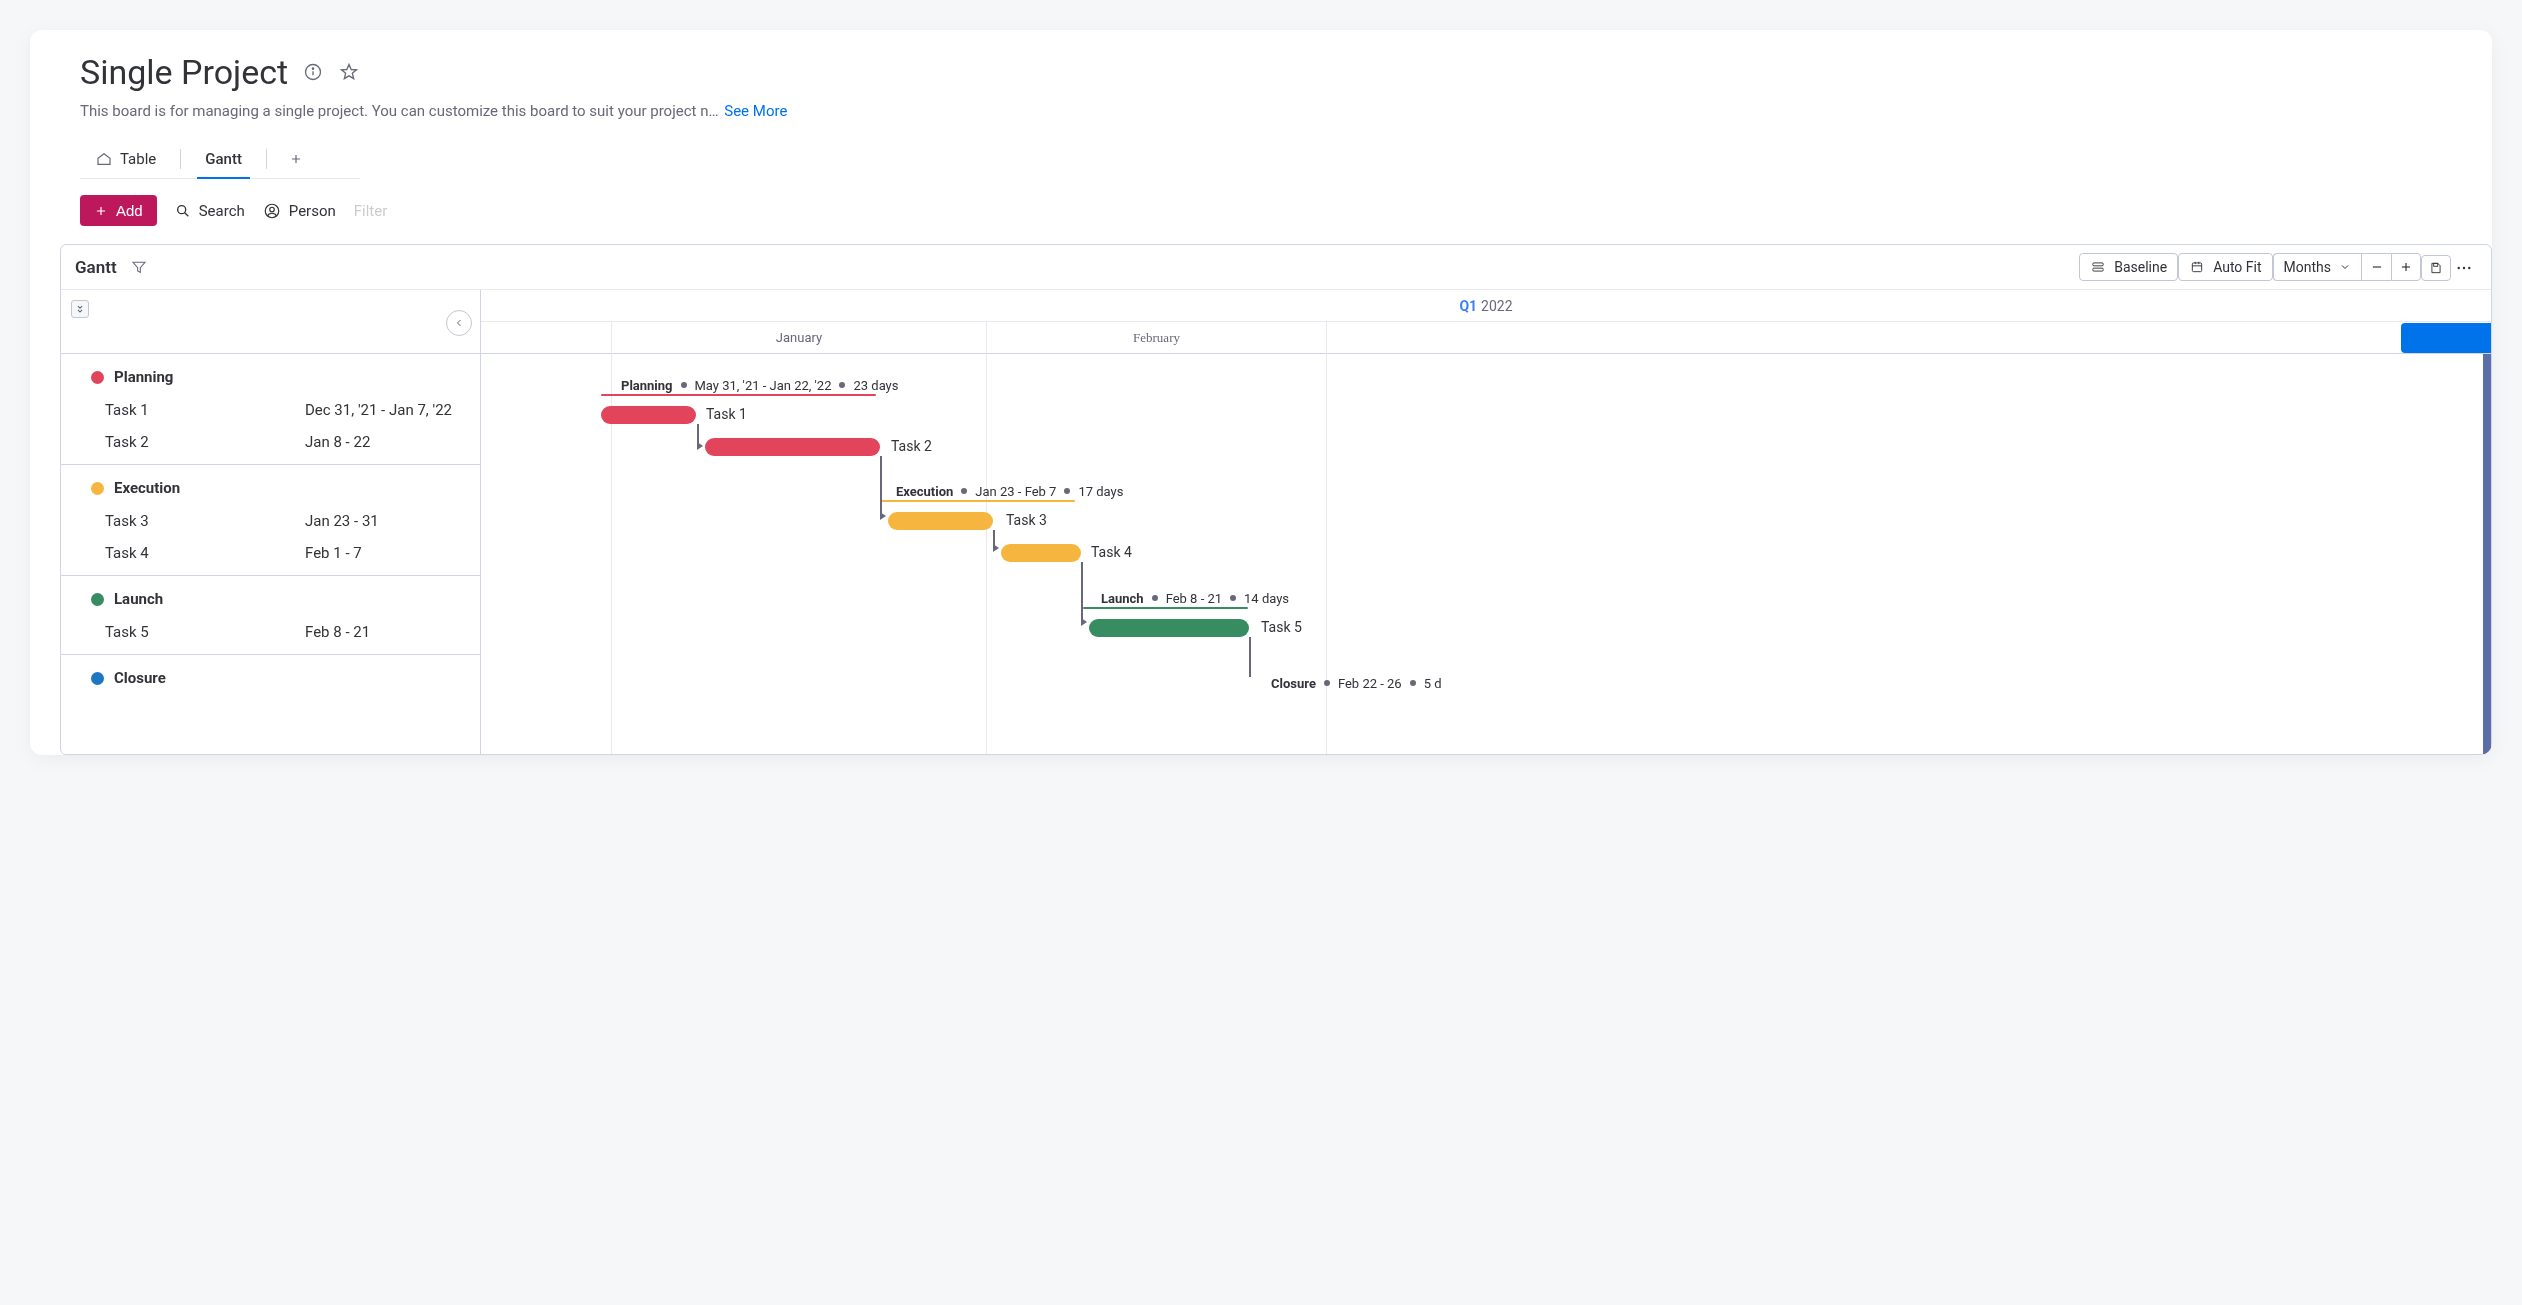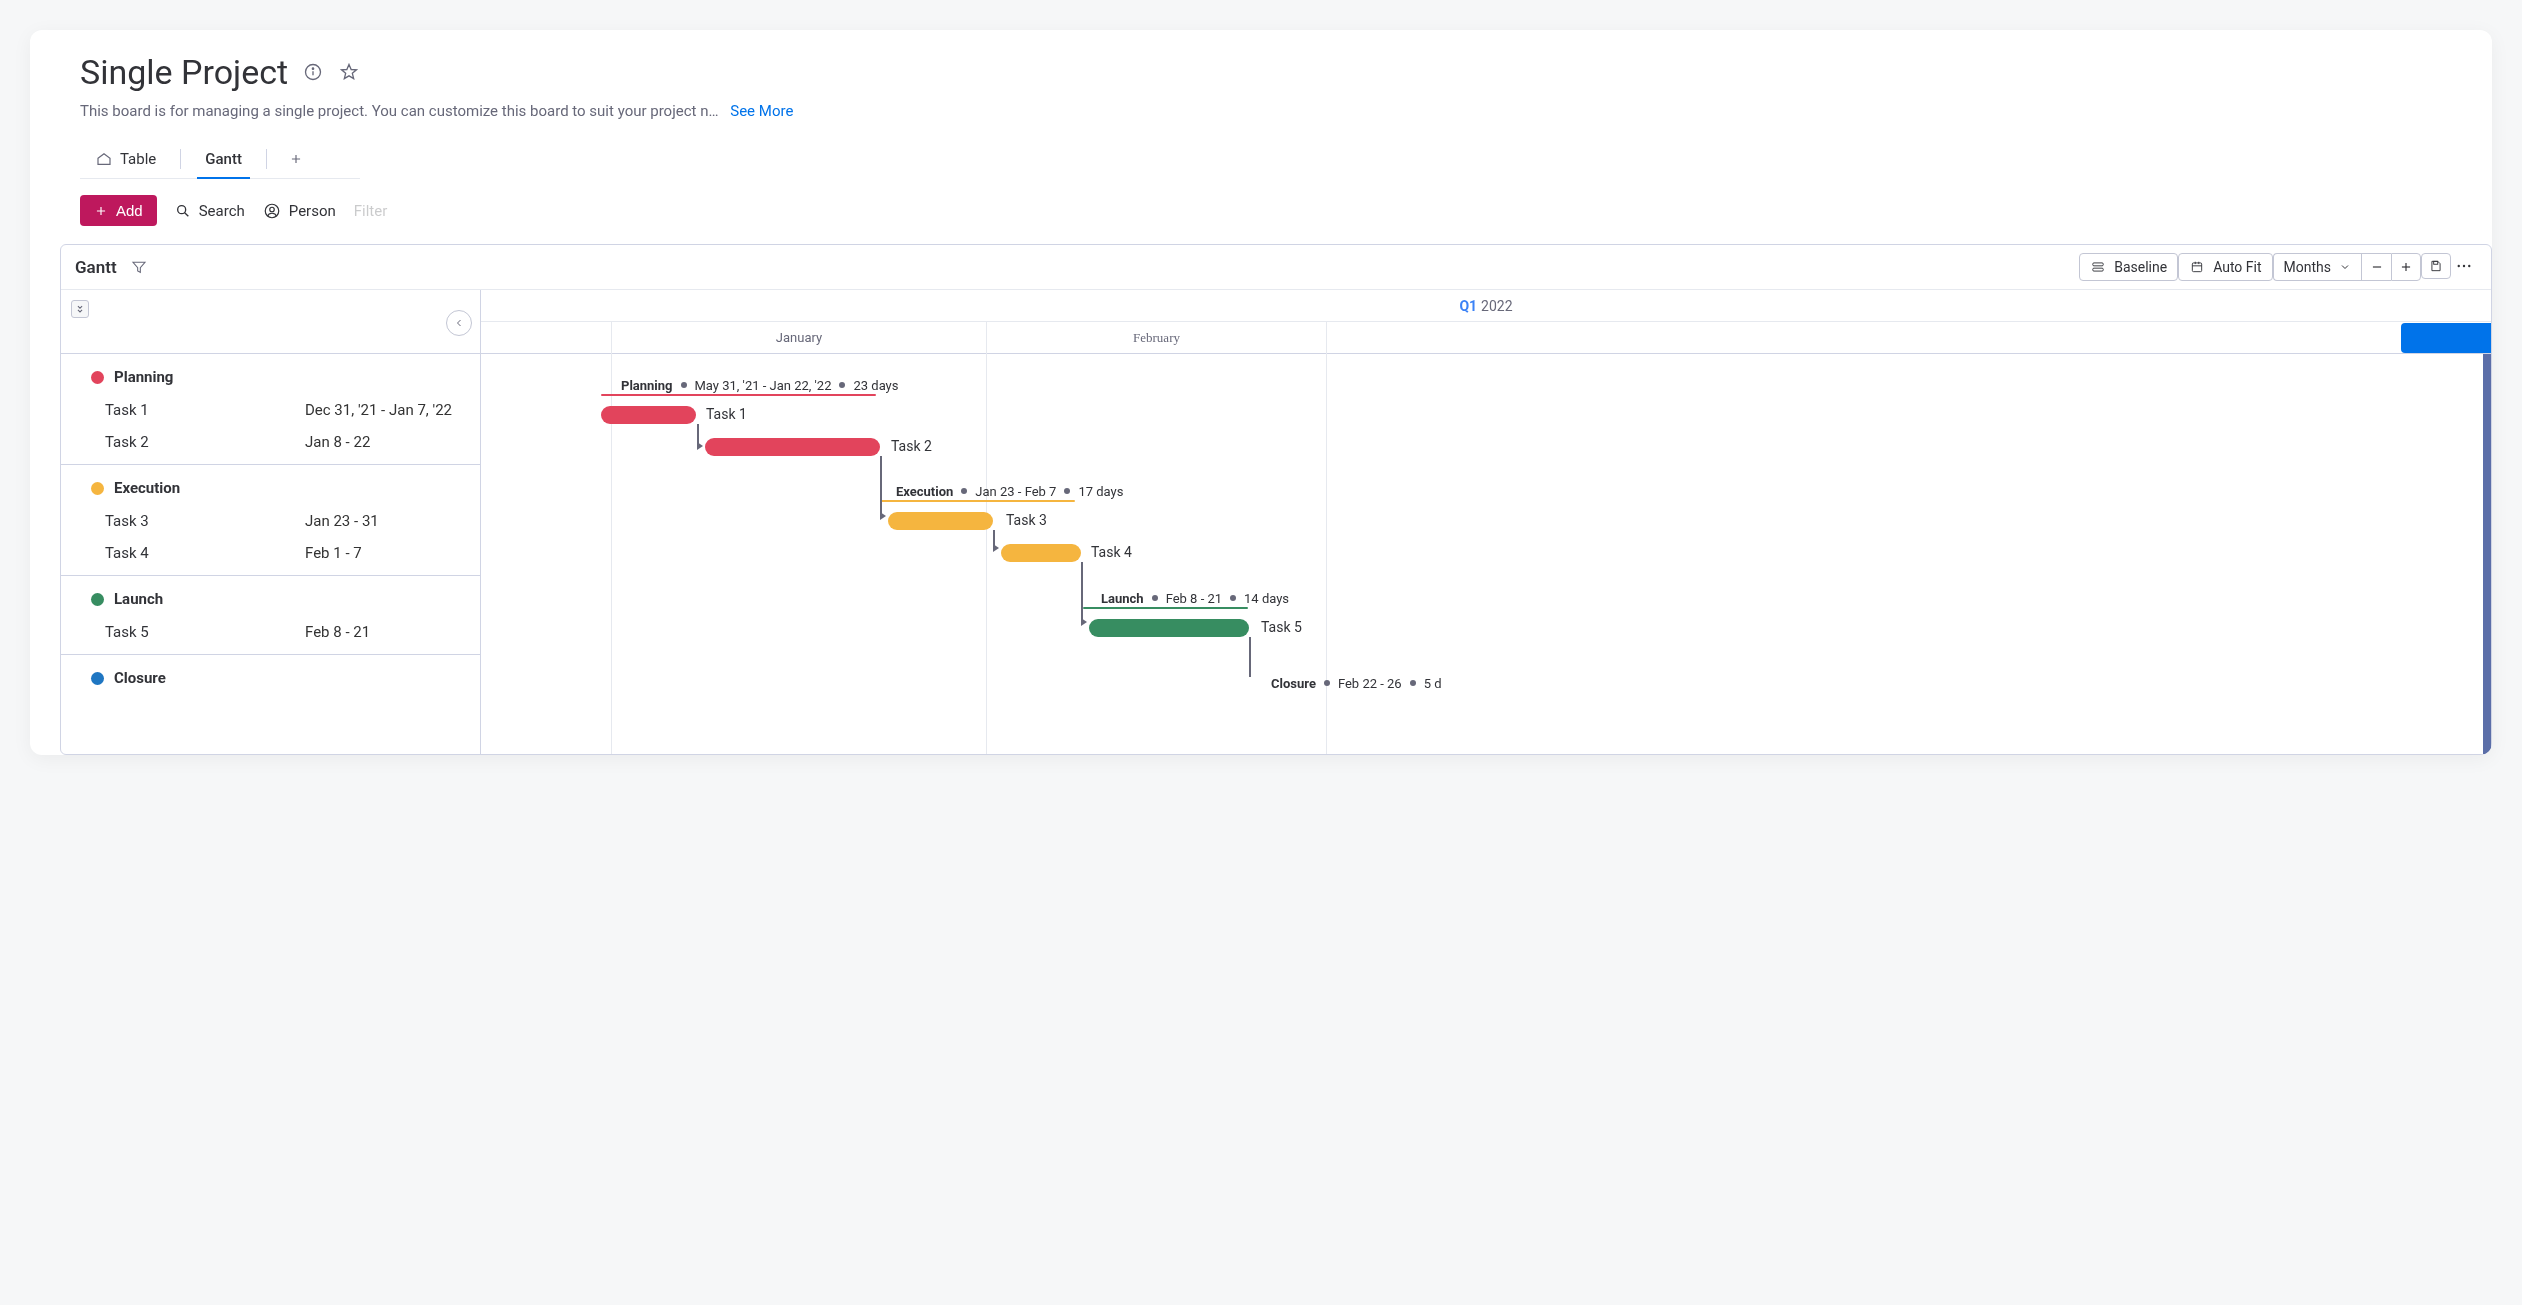--- a/index.html
+++ b/index.html
@@ -33,21 +33,21 @@
   width: 22px; height: 22px; display: inline-flex; align-items:center; justify-content:center;
   color: #676879;
   cursor: pointer;
 }
 svg { display:block; }
 .desc-row {
   margin-top: 10px;
   color: #676879;
   font-size: 15px;
 }
-.desc-row .seemore { color: #0073ea; cursor:pointer; margin-left:8px;}
+.desc-row .seemore { color: #0073ea; cursor:pointer; margin-left:2px;}
 .tabs-row {
   display:flex; align-items:center; gap:8px; margin-top:20px; border-bottom:1px solid #e6e9ef; 
 }
 .tab {
   display:flex; align-items:center; gap:8px;
   padding: 10px 16px;
   font-size:15px;
   color:#323338;
   cursor:pointer;
   position:relative;
@@ -77,21 +77,21 @@
   margin: 0 0 0 30px;
 }
 .gantt-card {
   border:1px solid #d0d4e4; border-radius:6px; overflow:hidden;
 }
 .gantt-header {
   display:flex; align-items:center; justify-content:space-between;
   padding:8px 14px; border-bottom:1px solid #e6e9ef;
 }
 .gantt-header-left { display:flex; align-items:center; gap:14px; font-size:17px; font-weight:600;}
-.gantt-header-right { display:flex; align-items:flex-start; gap:0; }
+.gantt-header-right { display:flex; align-items:flex-end; gap:0; }
 .pill-btn {
   border:1px solid #c3c6d4; border-radius:4px; padding:5px 10px;
   display:flex; align-items:center; gap:8px; font-size:14px; cursor:pointer; background:#fff;
 }
 .zoom-group { display:flex; }
 .zoom-group .pill-btn { border-radius:0; border-right:none;}
 .zoom-group .pill-btn:first-child{ border-top-left-radius:4px; border-bottom-left-radius:4px;}
 .zoom-group .pill-btn:last-child{ border-top-right-radius:4px; border-bottom-right-radius:4px; border-right:1px solid #c3c6d4;}
 .square-btn { width:30px; justify-content:center; padding:5px 0;}
 .dots-btn { cursor:pointer; padding:4px;}

